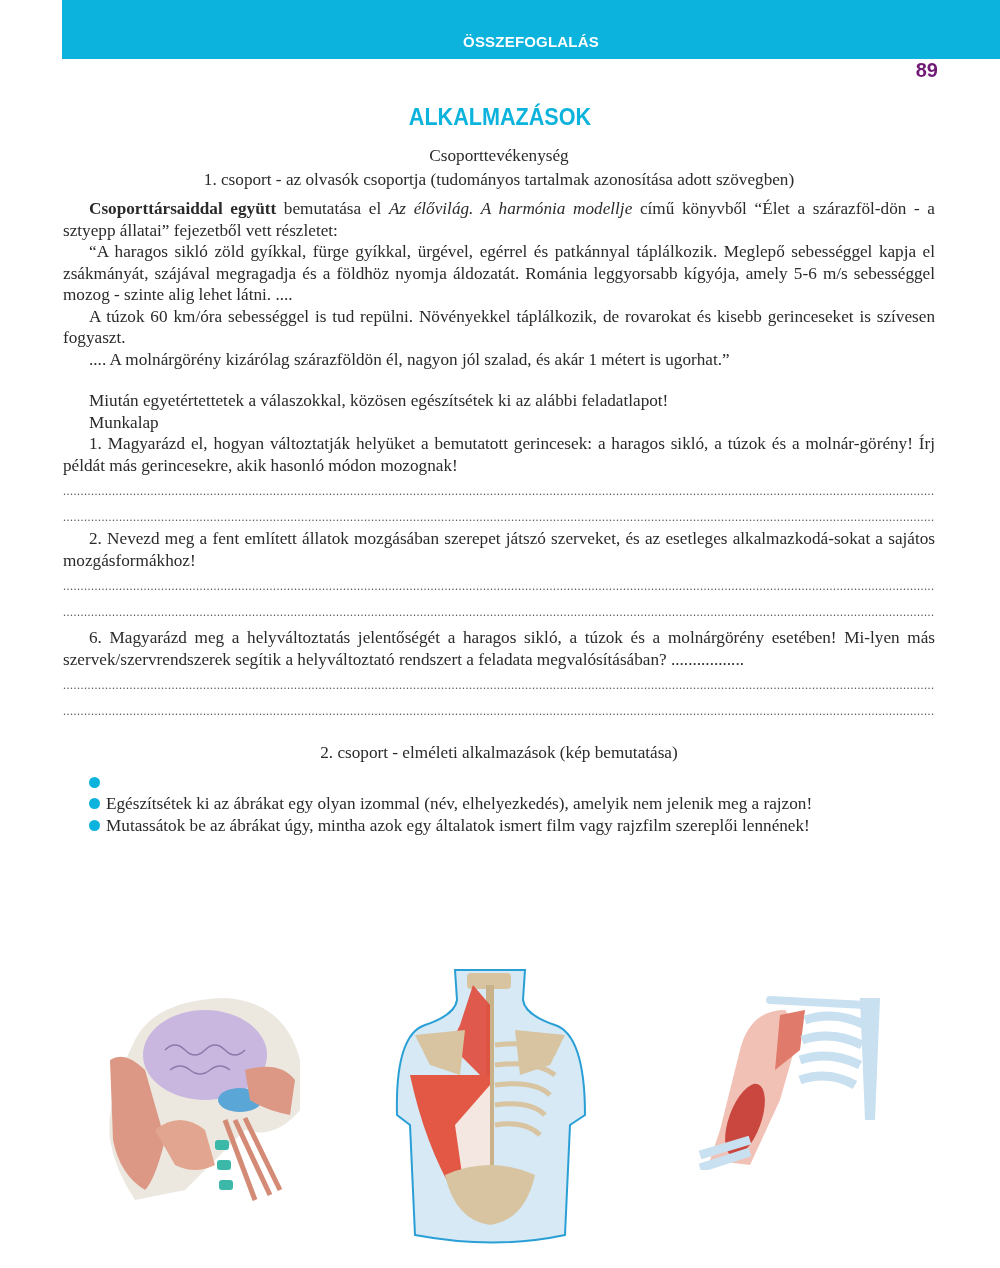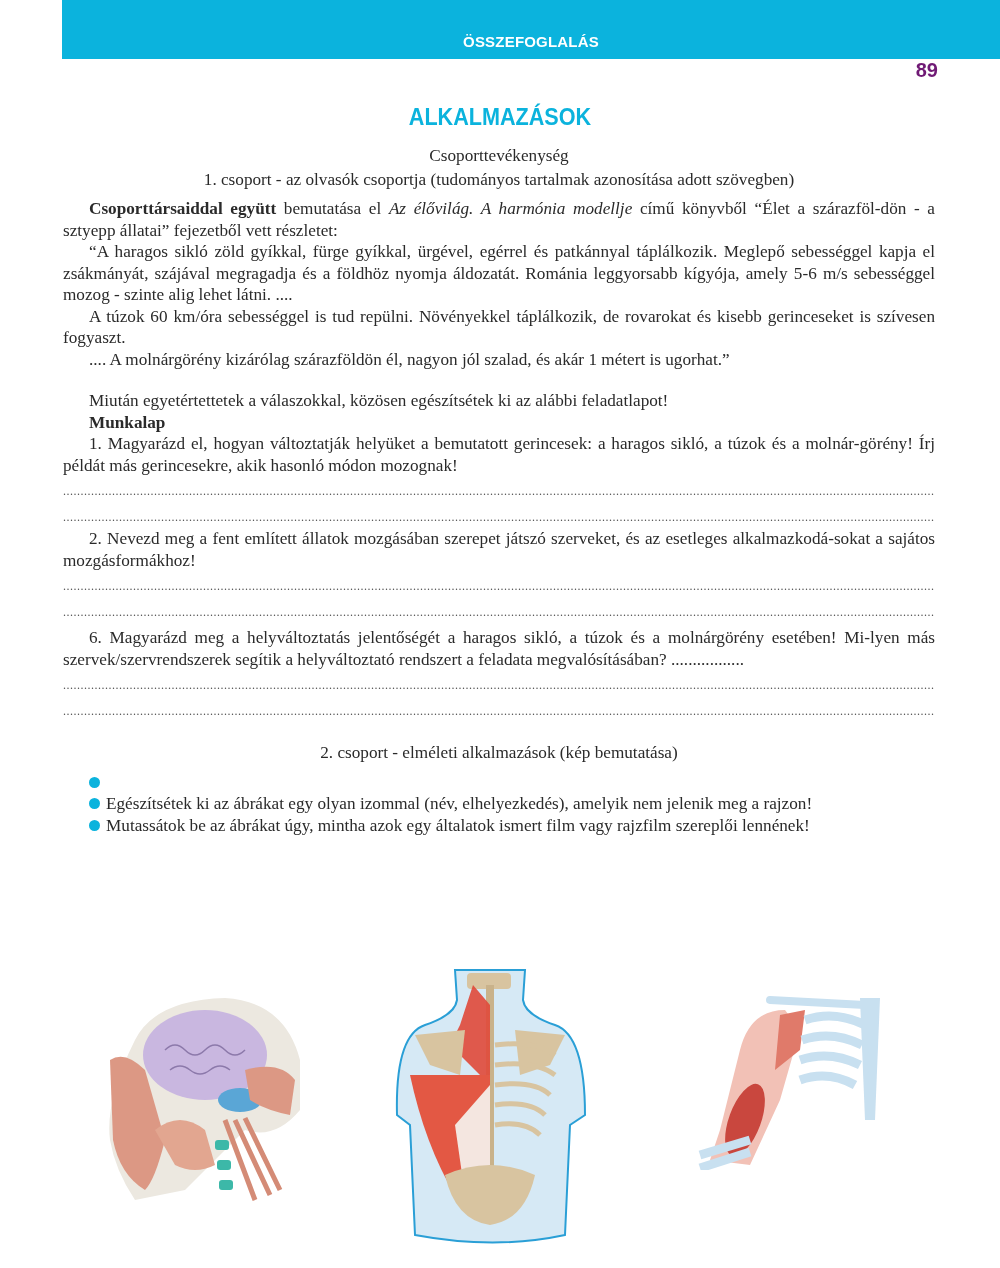--- a/index.html
+++ b/index.html
@@ -36,21 +36,21 @@
 <div class="content">
   <p class="center">Csoporttevékenység</p>
   <p class="center" style="margin-top:2px">1. csoport - az olvasók csoportja (tudományos tartalmak azonosítása adott szövegben)</p>
   <div class="gap-s"></div>
   <p class="indent"><b>Csoporttársaiddal együtt</b><span> bemutatása el </span><i>Az élővilág. A harmónia modellje</i><span> című könyvből “Élet a szárazföl-dön - a sztyepp állatai” fejezetből vett részletet:</span></p>
   <p class="indent">“A haragos sikló zöld gyíkkal, fürge gyíkkal, ürgével, egérrel és patkánnyal táplálkozik. Meglepő sebességgel kapja el zsákmányát, szájával megragadja és a földhöz nyomja áldozatát. Románia leggyorsabb kígyója, amely 5-6 m/s sebességgel mozog - szinte alig lehet látni. ....</p>
   <p class="indent">A túzok 60 km/óra sebességgel is tud repülni. Növényekkel táplálkozik, de rovarokat és kisebb gerinceseket is szívesen fogyaszt.</p>
   <p class="indent">.... A molnárgörény kizárólag szárazföldön él, nagyon jól szalad, és akár 1 métert is ugorhat.”</p>
   <div class="gap-m"></div>
   <p class="indent">Miután egyetértettetek a válaszokkal, közösen egészítsétek ki az alábbi feladatlapot!</p>
-  <p class="indent" style="font-weight:bold">Munkalap</p>
+  <p class="indent" style="font-weight:normal">Munkalap</p>
   <p class="indent">1. Magyarázd el, hogyan változtatják helyüket a bemutatott gerincesek: a haragos sikló, a túzok és a molnár-görény! Írj példát más gerincesekre, akik hasonló módon mozognak!</p>
   <div class="dots">...............................................................................................................................................................................................................................................................................................</div>
   <div class="dots">...............................................................................................................................................................................................................................................................................................</div>
   <p class="indent" style="">2. Nevezd meg a fent említett állatok mozgásában szerepet játszó szerveket, és az esetleges alkalmazkodá-sokat a sajátos mozgásformákhoz!</p>
   <div class="dots">...............................................................................................................................................................................................................................................................................................</div>
   <div class="dots">...............................................................................................................................................................................................................................................................................................</div>
   <p class="indent" style="margin-top:4px">6. Magyarázd meg a helyváltoztatás jelentőségét a haragos sikló, a túzok és a molnárgörény esetében! Mi-lyen más szervek/szervrendszerek segítik a helyváltoztató rendszert a feladata megvalósításában? .................</p>
   <div class="dots">...............................................................................................................................................................................................................................................................................................</div>
   <div class="dots">...............................................................................................................................................................................................................................................................................................</div>
   <div class="gap-m"></div>

